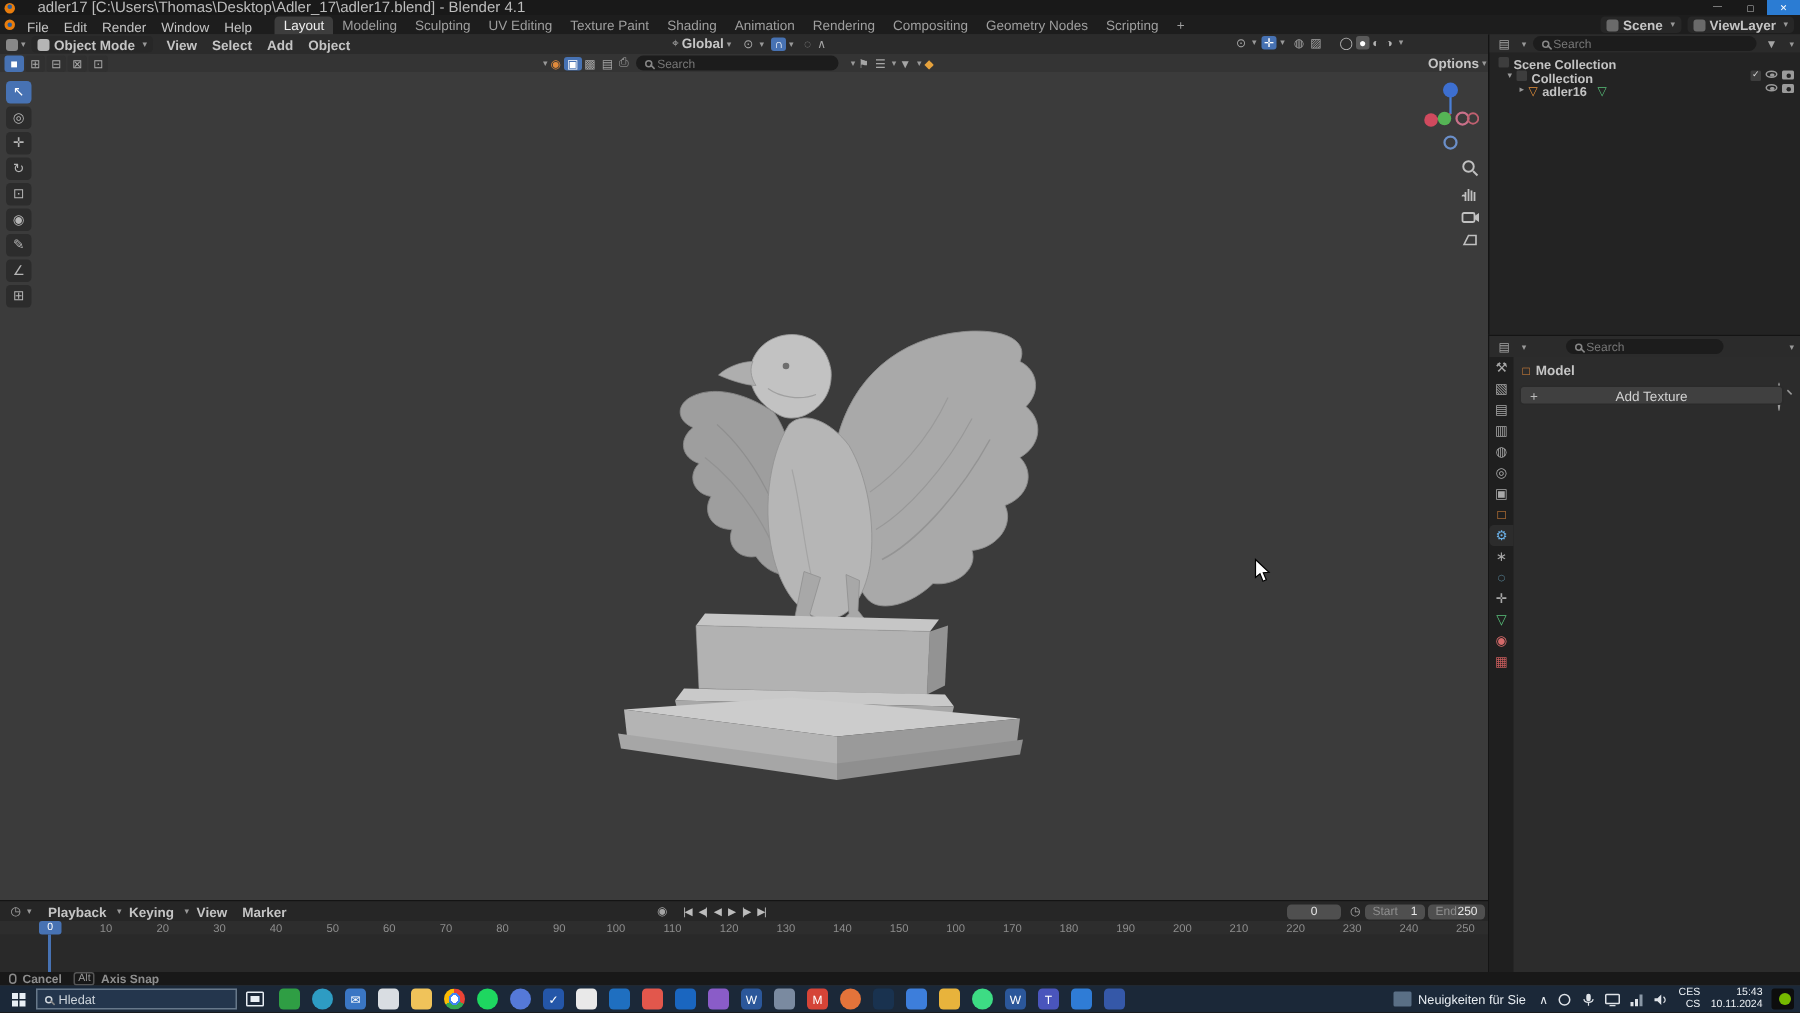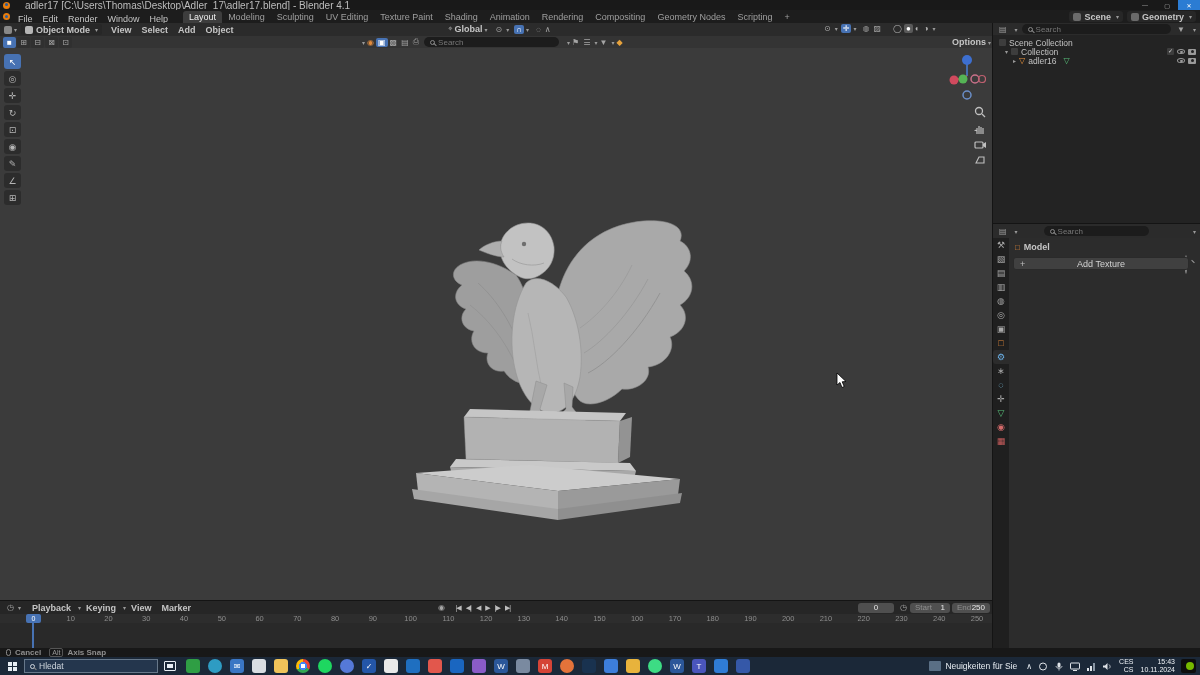--- a/index.html
+++ b/index.html
@@ -38,21 +38,21 @@
   .shade.active { background:#5a5a5a; color:#fff; }
 
   
   .tool-btn { width:17px; height:15px; background:#2c2c2c; border-radius:3px; color:#b5b5b5; font-size:9px; display:flex; align-items:center; justify-content:center; margin-bottom:2px; }
   .tool-btn.active { background:#4772b3; color:#fff; }
   .selmode { width:13px; height:11px; background:#303030; border-radius:2px; color:#aaa; font-size:8px; display:flex; align-items:center; justify-content:center; margin-right:1px; }
   .selmode.active { background:#4772b3; color:#fff; }
 
   
   #outliner { left:992px; top:23px; width:208px; height:200px; background:#232323; border-left:1px solid #141414; }
-  .out-row { display:flex; align-items:center; height:9px; font-size:8.5px; color:#c3c3c3; gap:3px; }
+  .out-row { display:flex; height:9px; font-size:8.5px; color:#c3c3c3; gap:3px;font-weight:bold; }
   .ico-eye { width:8px; height:5px; border:1px solid #9a9a9a; border-radius:50%; position:relative; flex:none; }
   .ico-eye::after { content:""; position:absolute; left:2px; top:0.5px; width:2.5px; height:2.5px; background:#9a9a9a; border-radius:50%; }
   .ico-cam { width:8px; height:6px; background:#9a9a9a; border-radius:1px; position:relative; flex:none; }
   .ico-cam::after { content:""; position:absolute; left:2.5px; top:1.5px; width:3px; height:3px; background:#232323; border-radius:50%; }
   .ico-box { width:7px; height:7px; background:#3d3d3d; border-radius:1px; color:#ddd; font-size:6px; line-height:7px; text-align:center; flex:none; }
 
   
   #toast { left:1012px; top:72px; width:188px; height:48px; background:#0b0b0b; display:flex; align-items:center; }
   #toast .bar { position:absolute; left:0; top:0; width:4px; height:48px; background:#76b900; }
   .rec-icon { width:22px; height:22px; border:3px solid #76b900; border-radius:50%; margin-left:16px; position:relative; flex:none; }
@@ -135,21 +135,21 @@
       </span>
     <span class="ws-tab">+</span>
     <span style="flex:1"></span>
     <div class="pill-widget" style="margin-right:4px">
       <span class="mini-ic"></span>
       <span class="txt">Scene</span>
       <span class="caret">▾</span>
     </div>
     <div class="pill-widget" style="margin-right:4px">
       <span class="mini-ic"></span>
-      <span class="txt">Geometry</span>
+      <span class="txt">ViewLayer</span>
       <span class="caret">▾</span>
     </div>
   </div>
 
   <div class="abs ed-header" style="left:0;top:23px;width:992px;height:13px;display:flex;align-items:center">
     <span class="mini-ic" style="margin-left:4px;background:#888"></span>
     <span class="caret">▾</span>
     <div class="pill-widget" style="margin-left:4px">
       <span class="mini-ic" style="background:#b5b5b5"></span>
       <span class="txt">Object Mode</span>

